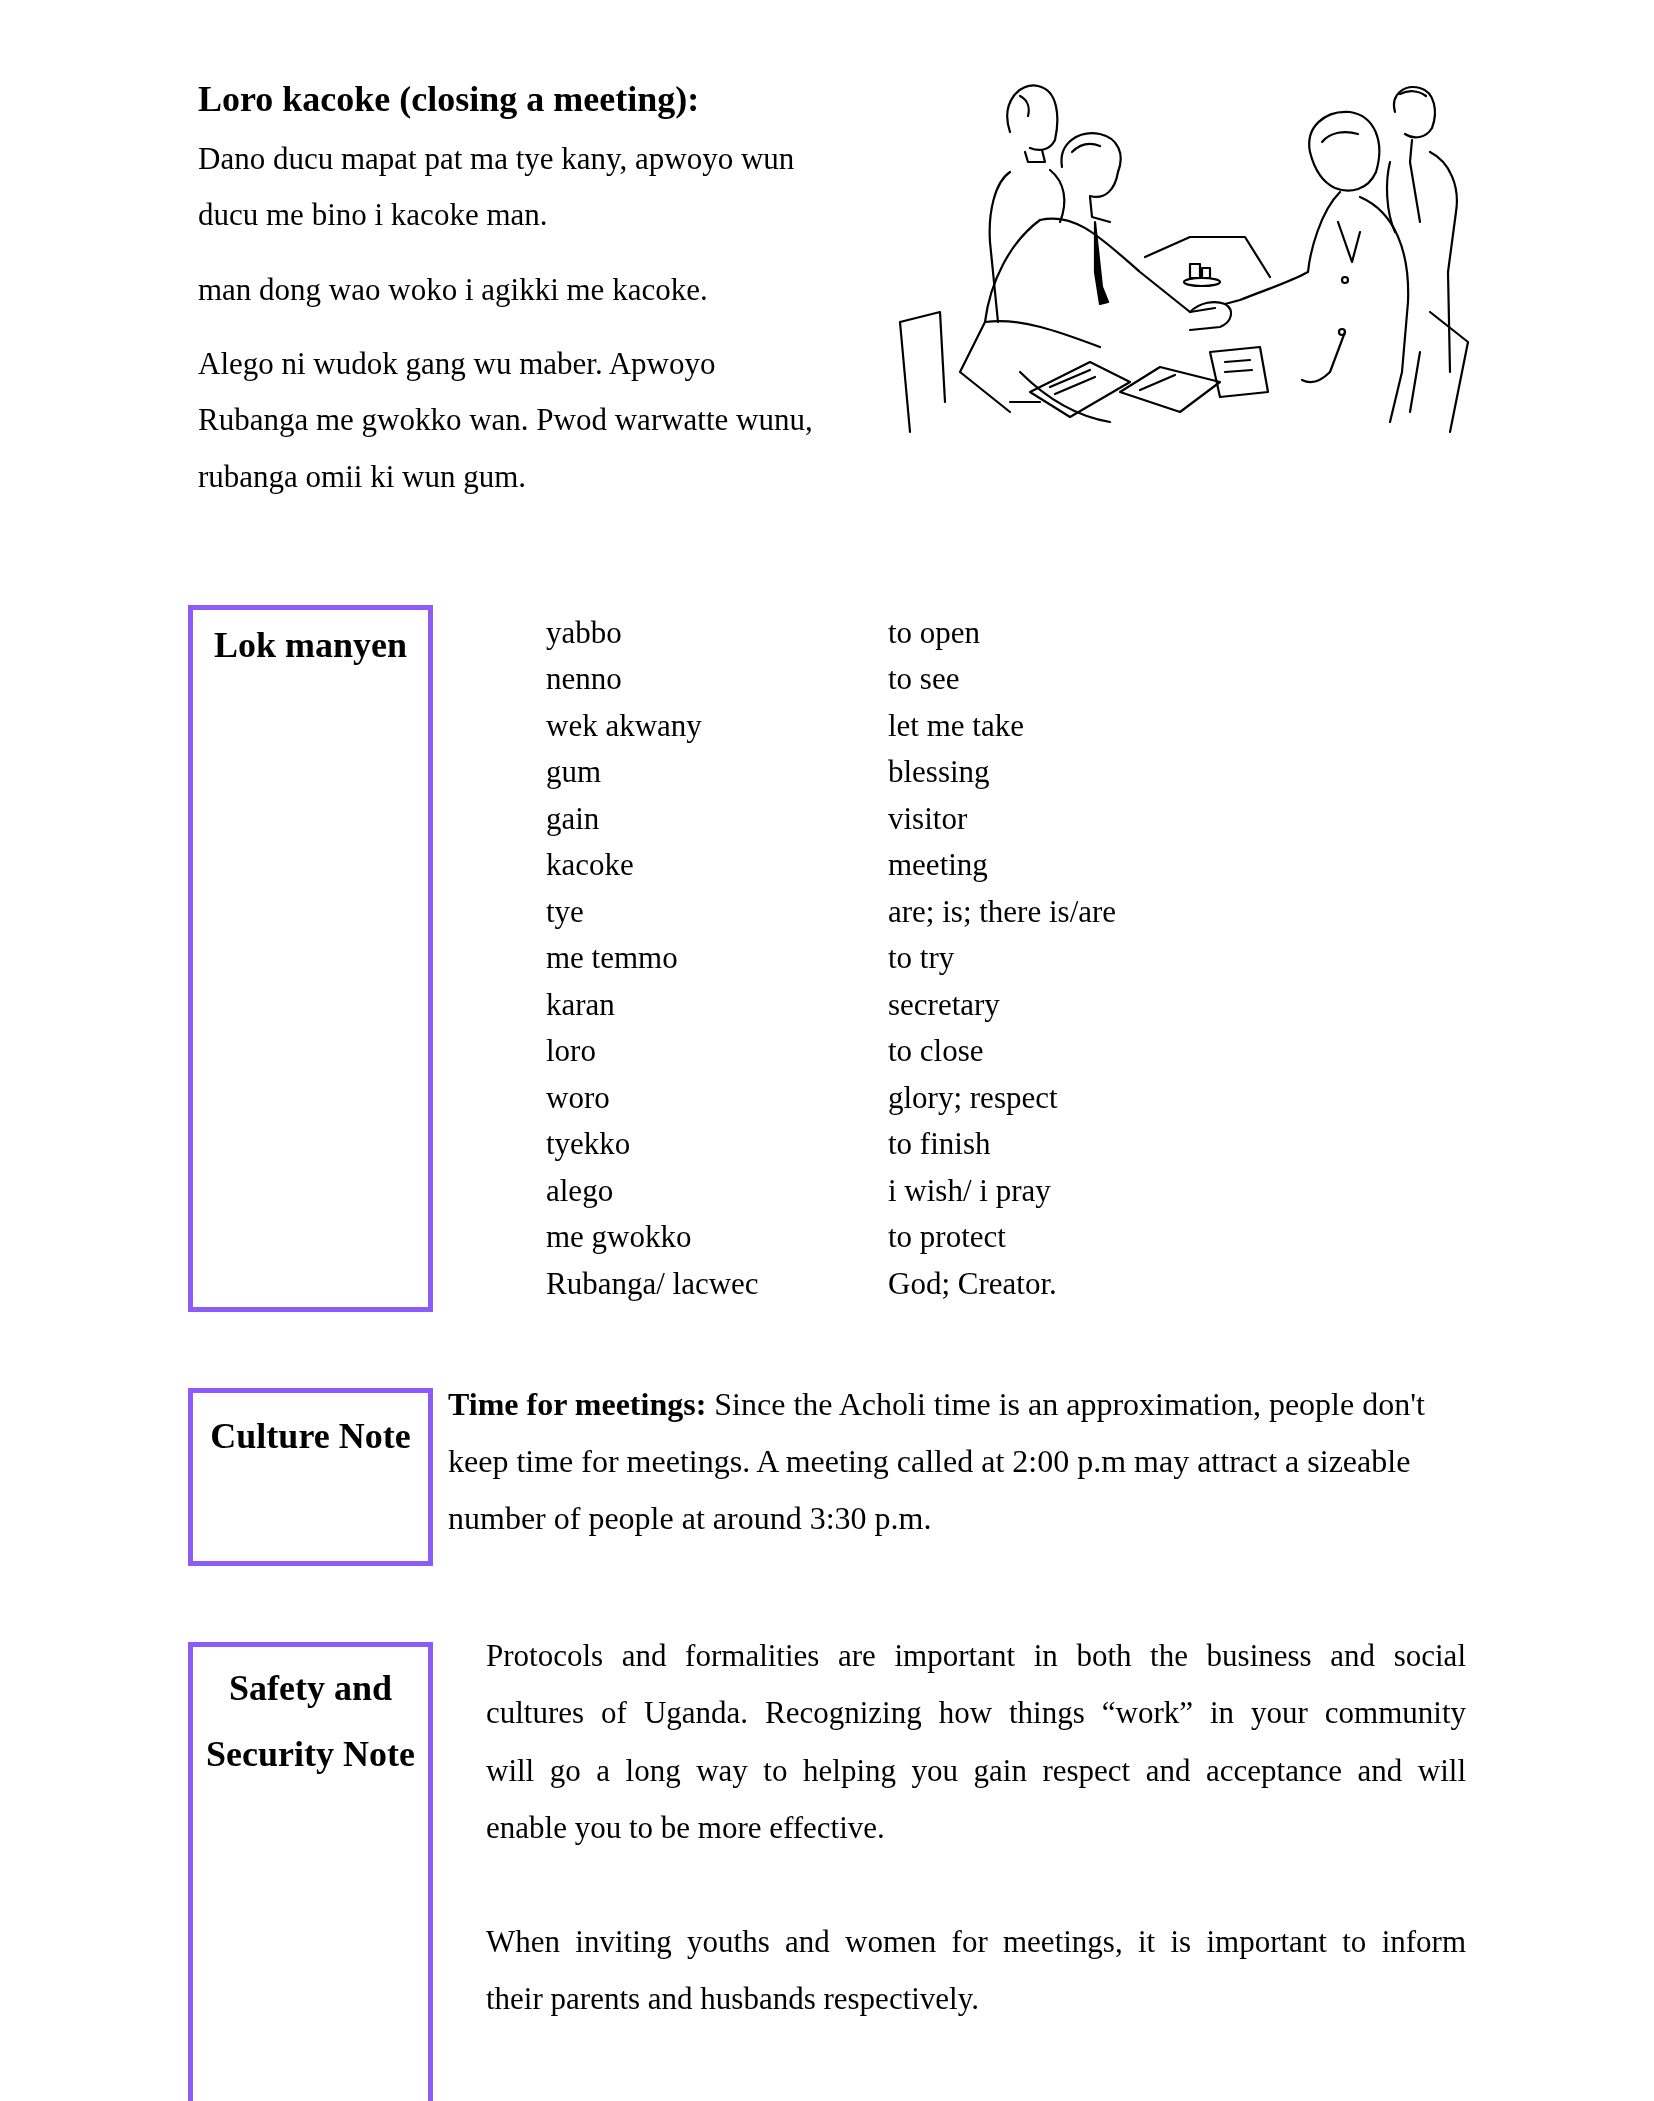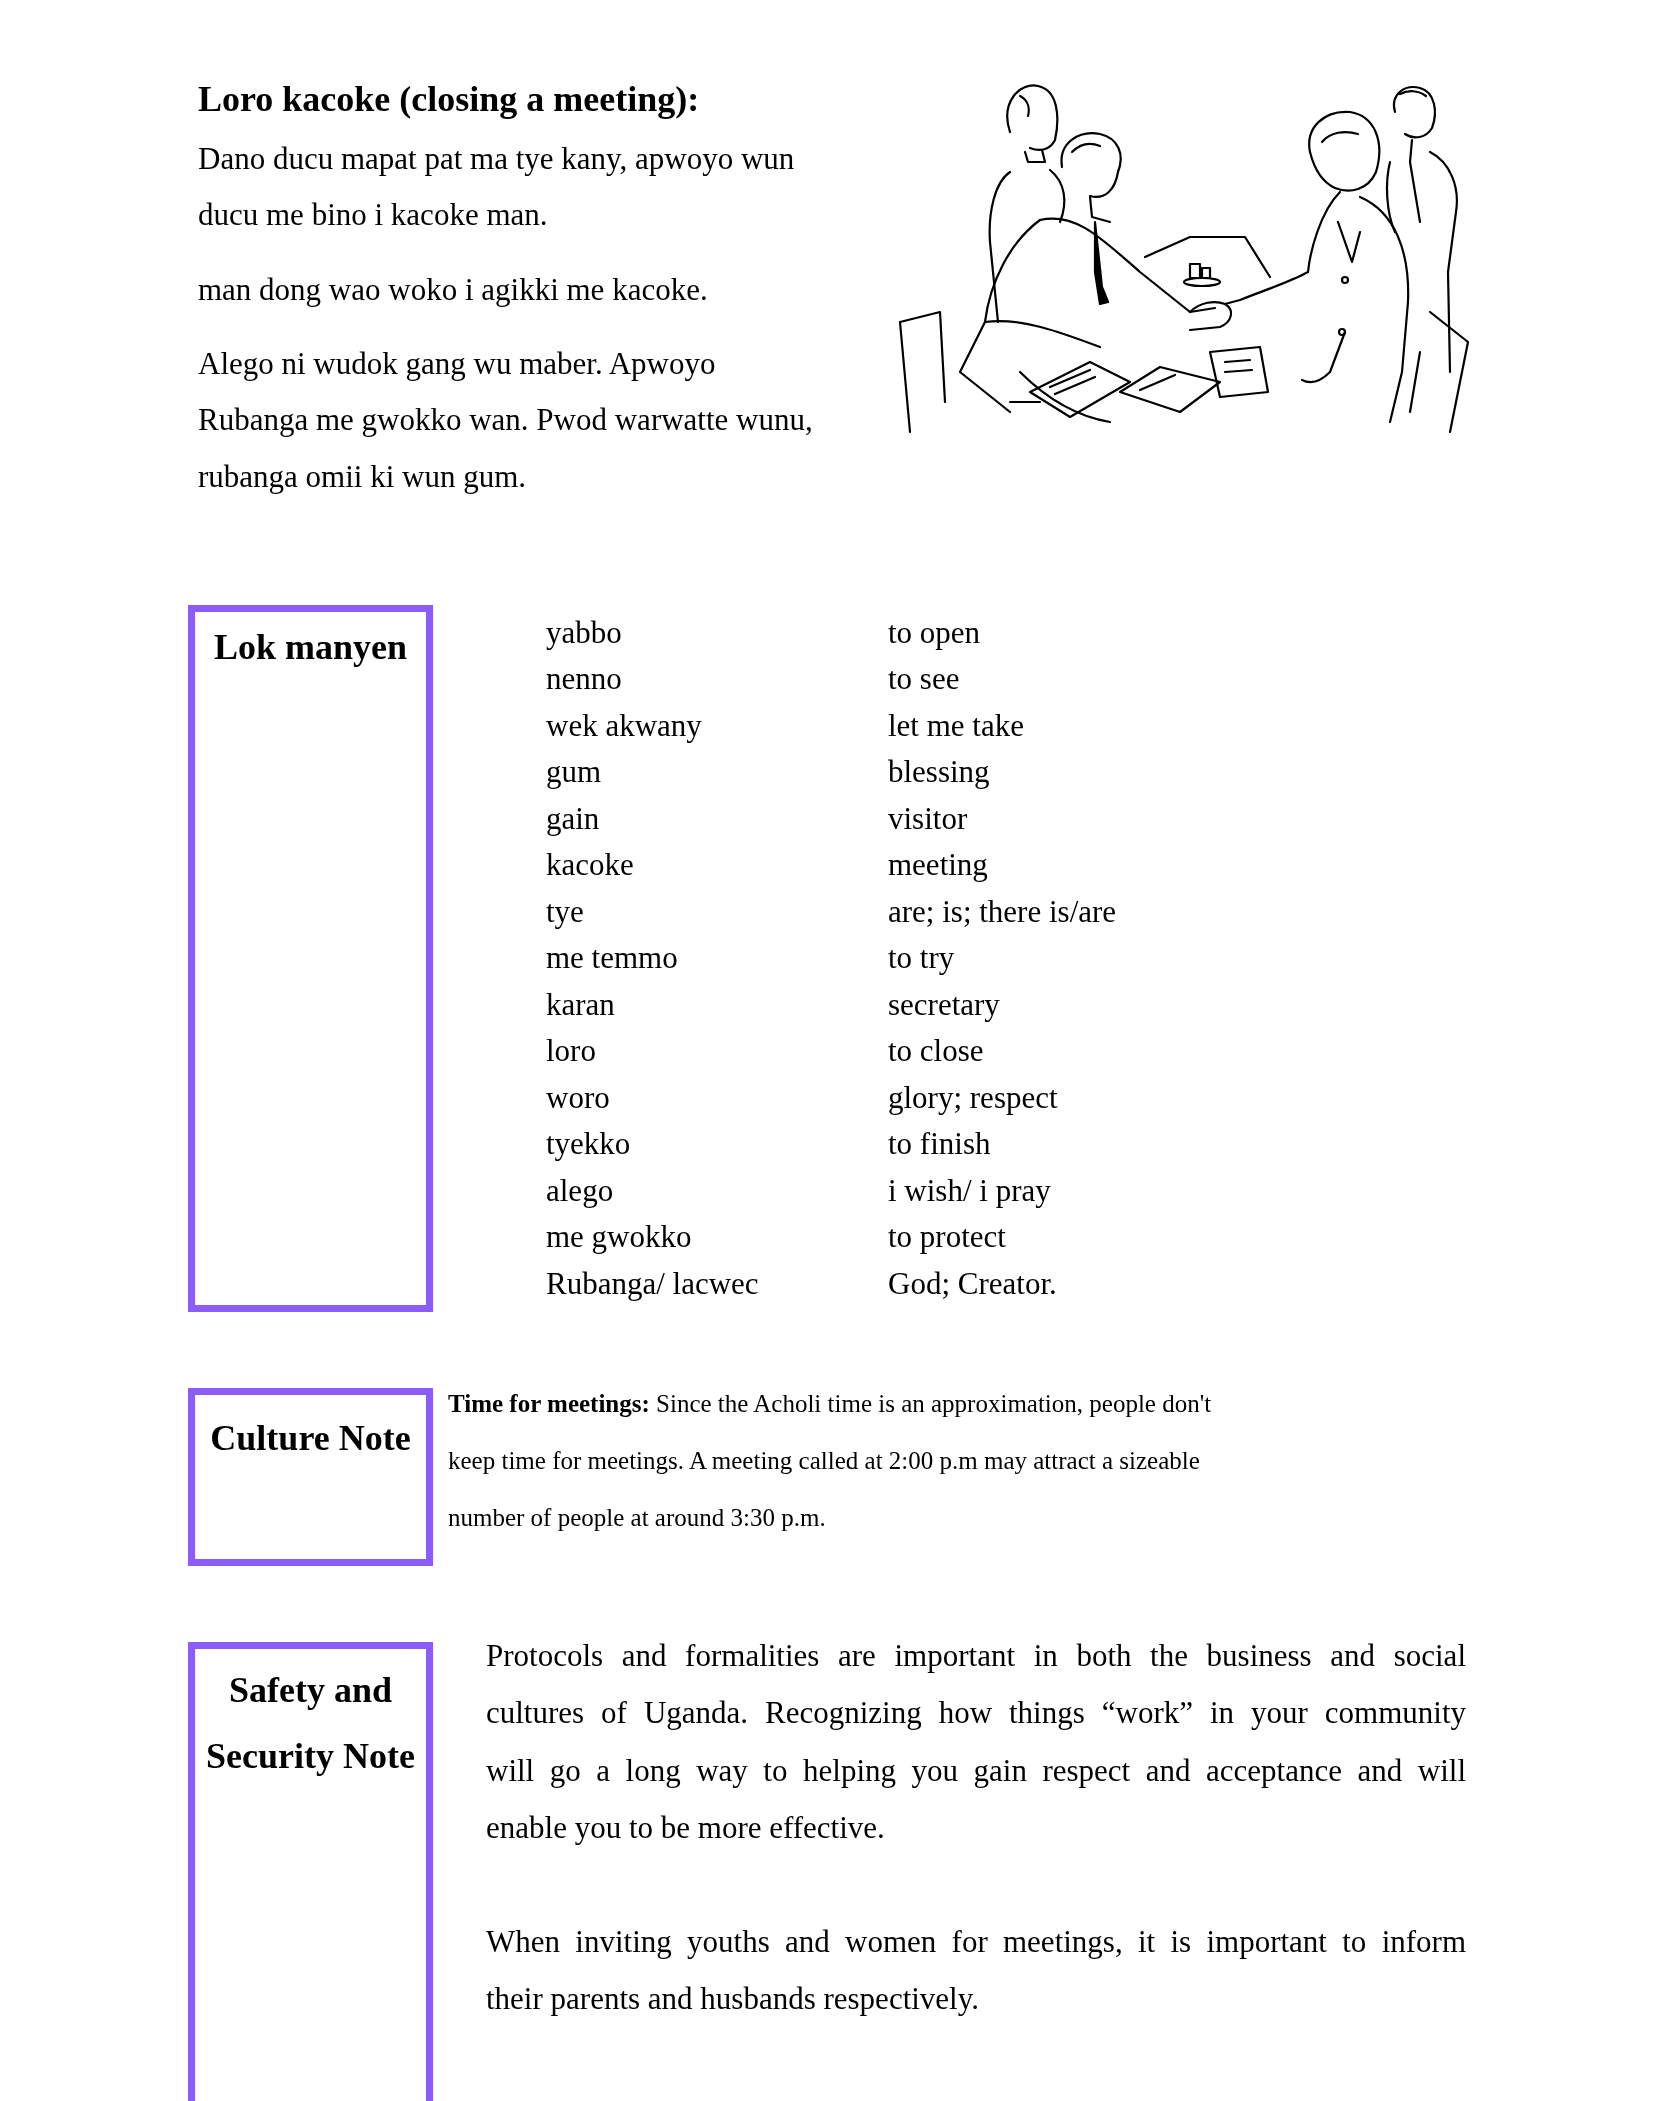--- a/index.html
+++ b/index.html
@@ -7,28 +7,28 @@
     width: 1654px; height: 2101px; position: relative; overflow: hidden;
     font-family: "Liberation Serif", "DejaVu Serif", serif; color: #000;
   }
   .abs { position: absolute; }
   .title {
     left: 198px; top: 78px; font-size: 36px; font-weight: bold; white-space: nowrap;
   }
   .para-line { left: 198px; font-size: 31px; white-space: nowrap; line-height: 40px; }
   .illustration { left: 890px; top: 72px; width: 580px; height: 370px; }
   .label-box {
-    position: absolute; left: 188px; width: 245px; border: 7px solid #8b5cf6;
+    position: absolute; left: 188px; width: 245px; border: 5px solid #8b5cf6;
     box-sizing: border-box; text-align: center; font-weight: bold; font-size: 36px;
     line-height: 66px;
   }
   .vocab-row { position: absolute; font-size: 31px; white-space: nowrap; line-height: 40px; }
   .vocab-term { position: absolute; left: 546px; }
   .vocab-def { position: absolute; left: 888px; }
-  .note-text { position: absolute; font-size: 25px; white-space: nowrap; line-height: 40px; }
+  .note-text { position: absolute; font-size: 32px; white-space: nowrap; line-height: 40px; }
   .justify-line { position: absolute; left: 486px; width: 980px; font-size: 31px; line-height: 40px; text-align: justify; text-align-last: justify; font-family: Liberation Serif, serif; }
   .last-line { text-align-last: left; }
   svg path, svg line, svg polyline, svg ellipse, svg rect, svg circle { fill: none; stroke: #000; stroke-width: 2.2; stroke-linecap: round; stroke-linejoin: round; }
 </style>
 </head>
 <body>
 
 <div class="abs title">Loro kacoke (closing a meeting):</div>
 <div class="abs para-line" style="top:139px">Dano ducu mapat pat ma tye kany, apwoyo wun</div>
 <div class="abs para-line" style="top:195px">ducu me bino i kacoke man.</div>

